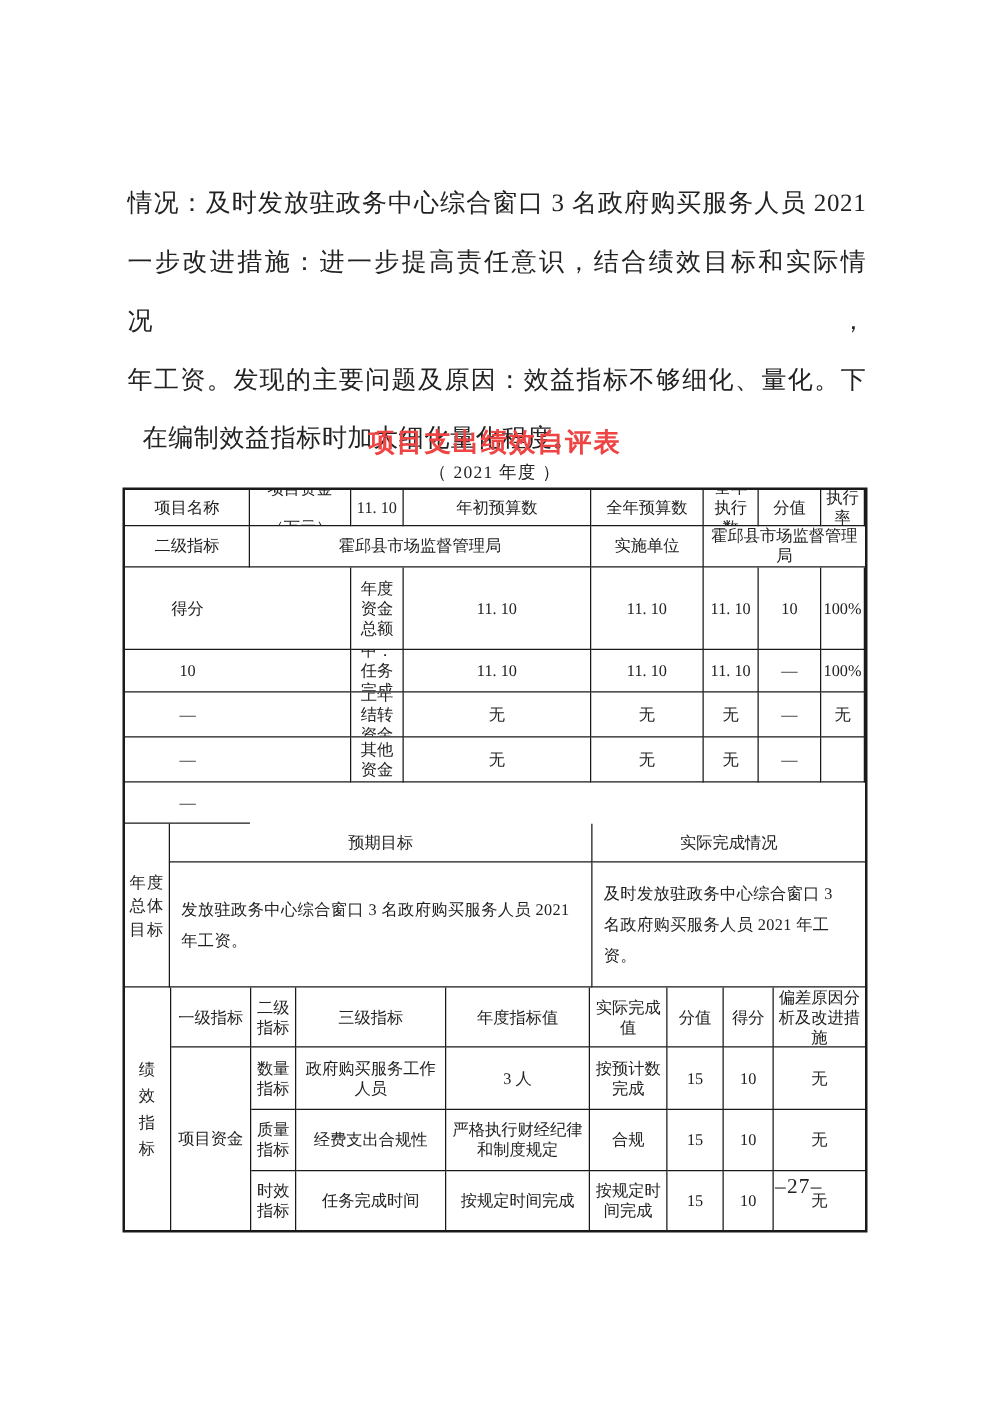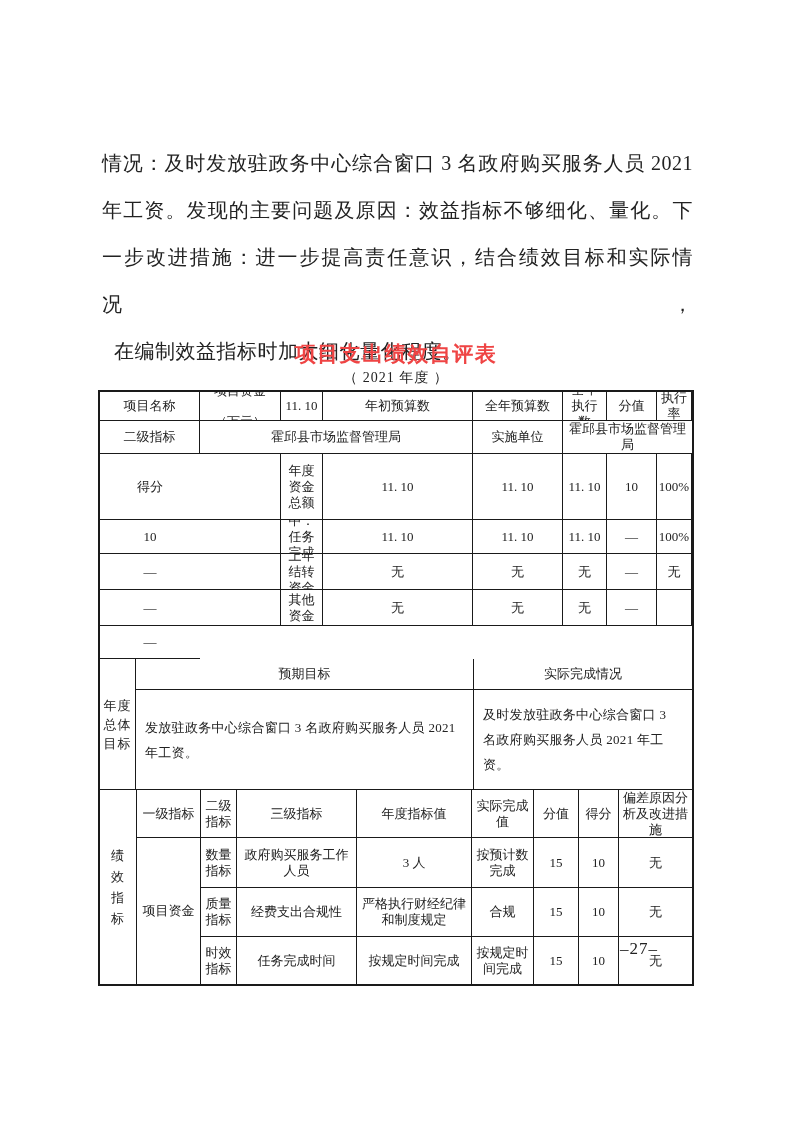--- a/index.html
+++ b/index.html
@@ -66,22 +66,22 @@
     text-align:right;font-size:17px;letter-spacing:1px;
   }
 </style>
 </head>
 <body>
 
 <div class="page">
 
   <div class="para">
     <div class="pline">情况：及时发放驻政务中心综合窗口 3 名政府购买服务人员 2021</div>
+    <div class="pline">一步改进措施：进一步提高责任意识，结合绩效目标和实际情况，</div>
     <div class="pline">年工资。发现的主要问题及原因：效益指标不够细化、量化。下</div>
-    <div class="pline">一步改进措施：进一步提高责任意识，结合绩效目标和实际情况，</div>
     <div class="pline last">在编制效益指标时加大细化量化程度。</div>
   </div>
 
   <div class="tbl-title">项目支出绩效自评表</div>
   <div class="tbl-subtitle">（  2021 年度  ）</div>
 
   <div class="tbl">
 
     <div class="sec secA">
 

